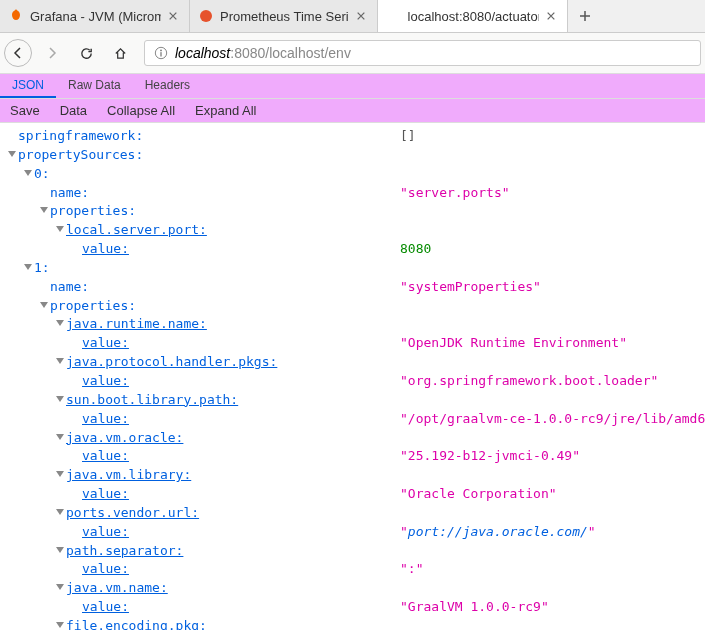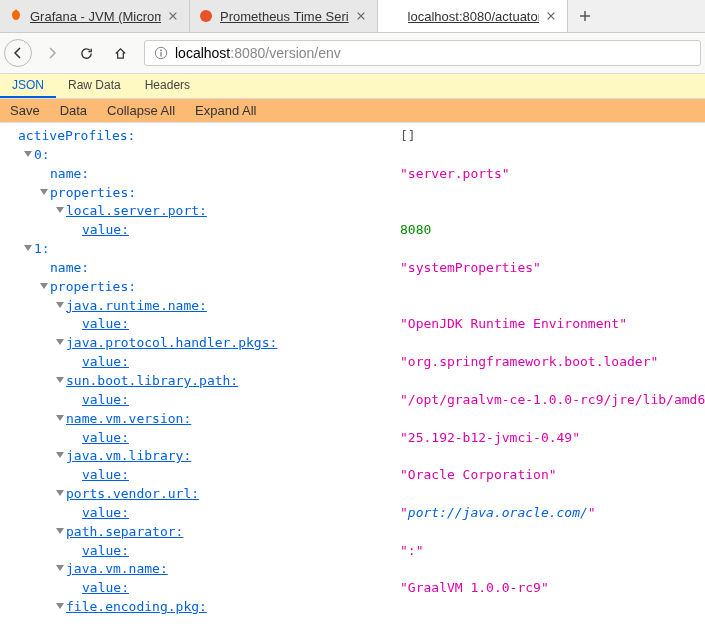--- a/index.html
+++ b/index.html
@@ -2,38 +2,38 @@
 <html><head>
 <meta charset="utf-8">
 <style>
   * { box-sizing: border-box; margin: 0; padding: 0; }
   body { font-family: sans-serif; font-size: 13px; background: #fff; width: 705px; }
   
   .tabbar { display: flex; background: #f0f0f0; border-bottom: 1px solid #ccc; height: 33px; align-items: stretch; }
   .tab { display: flex; align-items: center; padding: 0 8px; border-right: 1px solid #ccc; max-width: 190px; min-width: 180px; position: relative; background: #e8e8e8; cursor: default; }
   .tab.active { background: #fff; }
   .tab-favicon { width: 16px; height: 16px; margin-right: 6px; display: inline-flex; align-items: center; justify-content: center; flex-shrink: 0; }
-  .tab-title { flex: 1; white-space: nowrap; overflow: hidden; text-overflow: clip; font-size: 13px; color: #333; text-decoration: underline; }
+  .tab-title { flex: 1; white-space: nowrap; overflow: hidden; text-overflow: clip; font-size: 13px; color: #333; }
   .tab-close { width: 16px; height: 16px; display: inline-flex; align-items: center; justify-content: center; cursor: pointer; color: #666; flex-shrink: 0; margin-left: 4px; }
   .newtab { width: 34px; display: flex; align-items: center; justify-content: center; cursor: pointer; color: #555; }
   
   .navbar { display: flex; align-items: center; padding: 6px 4px; gap: 6px; border-bottom: 1px solid #ddd; background: #f9f9f8; }
   .nav-btn { width: 28px; height: 28px; border: none; background: transparent; display: inline-flex; align-items: center; justify-content: center; cursor: pointer; color: #555; border-radius: 4px; }
   .nav-btn.enabled-back { border: 1px solid #bbb; border-radius: 50%; }
   .urlbar { flex: 1; display: flex; align-items: center; border: 1px solid #ccc; border-radius: 3px; background: #fff; padding: 4px 8px; gap: 6px; margin-left: 4px; }
   .url-info { width: 16px; height: 16px; display: inline-flex; align-items: center; justify-content: center; color: #777; }
   .url-text { flex: 1; font-size: 14px; }
-  .url-host { color: #000; }
+  .url-host { color: #000; font-style: italic; }
   .url-rest { color: #888; }
   
-  .devtabs { display: flex; border-bottom: 1px solid #ddd; font-size: 12px; background: #fef9c3; }
+  .devtabs { display: flex; border-bottom: 1px solid #ddd; font-size: 12px; background: #f0abfc; }
   .devtab { padding: 4px 12px; cursor: pointer; color: #444; }
   .devtab.active { color: #0060df; border-bottom: 2px solid #0060df; }
   
-  .toolbar { display: flex; background: #fdba74; border-bottom: 1px solid #ddd; font-size: 13px; }
+  .toolbar { display: flex; background: #f0abfc; border-bottom: 1px solid #ddd; font-size: 13px; }
   .tool-btn { padding: 4px 10px; cursor: pointer; color: #333; }
   
   .json-body { font-family: "DejaVu Sans Mono", monospace; font-size: 13px; padding: 4px 2px; line-height: 1.45; }
   .row { display: flex; white-space: pre; }
   .key-col { color: #0060df; cursor: default; }
   .val-col { position: absolute; left: 400px; }
   .val-str { color: #dd00a9; }
   .val-num { color: #058b00; }
   .val-url { color: #0060df; font-style: italic; }
   .val-sym { color: #555; }
@@ -114,55 +114,56 @@
   </button>
   <div class="urlbar">
     <span class="url-info">
       <svg viewBox="0 0 16 16" width="14" height="14">
           <circle cx="8" cy="8" r="6.5" stroke="#777" fill="none"></circle>
           <circle cx="8" cy="5" r="1" fill="#777"></circle>
           <rect x="7.3" y="7" width="1.4" height="5" fill="#777"></rect>
         </svg>
     </span>
     <span class="url-text">
-      <span class="url-host">localhost</span><span class="url-rest">:8080/version/env</span>
+      <span class="url-host">localhost</span><span class="url-rest">:8080/localhost/env</span>
     </span>
   </div>
 </div>
 
 <div class="devtabs">
   <div class="devtab active">JSON</div>
   <div class="devtab">Raw Data</div>
   <div class="devtab">Headers</div>
 </div>
 
 <div class="toolbar">
   <div class="tool-btn">Save</div>
   <div class="tool-btn">Data</div>
   <div class="tool-btn">Collapse All</div>
   <div class="tool-btn">Expand All</div>
 </div>
 
 <div class="json-body">
-  <div class="row"><span class="key-col i0"><span class="twisty hidden"></span><span>activeProfiles:</span></span><span class="val-col val-sym">[]</span></div>
+  <div class="row"><span class="key-col i0"><span class="twisty hidden"></span><span>springframework:</span></span><span class="val-col val-sym">[]</span></div>
+  <div class="row"><span class="key-col i0"><span class="twisty"></span><span>propertySources:</span></span></div>
   <div class="row"><span class="key-col i1"><span class="twisty"></span><span>0:</span></span></div>
   <div class="row"><span class="key-col i2"><span class="twisty hidden"></span><span>name:</span></span><span class="val-col val-str">"server.ports"</span></div>
   <div class="row"><span class="key-col i2"><span class="twisty"></span><span>properties:</span></span></div>
   <div class="row"><span class="key-col i3"><span class="twisty"></span><span>local.server.port:</span></span></div>
   <div class="row"><span class="key-col i4"><span class="twisty hidden"></span><span>value:</span></span><span class="val-col val-num">8080</span></div>
   <div class="row"><span class="key-col i1"><span class="twisty"></span><span>1:</span></span></div>
   <div class="row"><span class="key-col i2"><span class="twisty hidden"></span><span>name:</span></span><span class="val-col val-str">"systemProperties"</span></div>
   <div class="row"><span class="key-col i2"><span class="twisty"></span><span>properties:</span></span></div>
   <div class="row"><span class="key-col i3"><span class="twisty"></span><span>java.runtime.name:</span></span></div>
   <div class="row"><span class="key-col i4"><span class="twisty hidden"></span><span>value:</span></span><span class="val-col val-str">"OpenJDK Runtime Environment"</span></div>
   <div class="row"><span class="key-col i3"><span class="twisty"></span><span>java.protocol.handler.pkgs:</span></span></div>
   <div class="row"><span class="key-col i4"><span class="twisty hidden"></span><span>value:</span></span><span class="val-col val-str">"org.springframework.boot.loader"</span></div>
   <div class="row"><span class="key-col i3"><span class="twisty"></span><span>sun.boot.library.path:</span></span></div>
   <div class="row"><span class="key-col i4"><span class="twisty hidden"></span><span>value:</span></span><span class="val-col val-str">"/opt/graalvm-ce-1.0.0-rc9/jre/lib/amd64"</span></div>
-  <div class="row"><span class="key-col i3"><span class="twisty"></span><span>name.vm.version:</span></span></div>
+  <div class="row"><span class="key-col i3"><span class="twisty"></span><span>java.vm.oracle:</span></span></div>
   <div class="row"><span class="key-col i4"><span class="twisty hidden"></span><span>value:</span></span><span class="val-col val-str">"25.192-b12-jvmci-0.49"</span></div>
   <div class="row"><span class="key-col i3"><span class="twisty"></span><span>java.vm.library:</span></span></div>
   <div class="row"><span class="key-col i4"><span class="twisty hidden"></span><span>value:</span></span><span class="val-col val-str">"Oracle Corporation"</span></div>
   <div class="row"><span class="key-col i3"><span class="twisty"></span><span>ports.vendor.url:</span></span></div>
   <div class="row"><span class="key-col i4"><span class="twisty hidden"></span><span>value:</span></span><span class="val-col"><span class="val-str">"</span><span class="val-url">port://java.oracle.com/</span><span class="val-str">"</span></span></div>
   <div class="row"><span class="key-col i3"><span class="twisty"></span><span>path.separator:</span></span></div>
   <div class="row"><span class="key-col i4"><span class="twisty hidden"></span><span>value:</span></span><span class="val-col val-str">":"</span></div>
   <div class="row"><span class="key-col i3"><span class="twisty"></span><span>java.vm.name:</span></span></div>
   <div class="row"><span class="key-col i4"><span class="twisty hidden"></span><span>value:</span></span><span class="val-col val-str">"GraalVM 1.0.0-rc9"</span></div>
   <div class="row"><span class="key-col i3"><span class="twisty"></span><span>file.encoding.pkg:</span></span></div>

